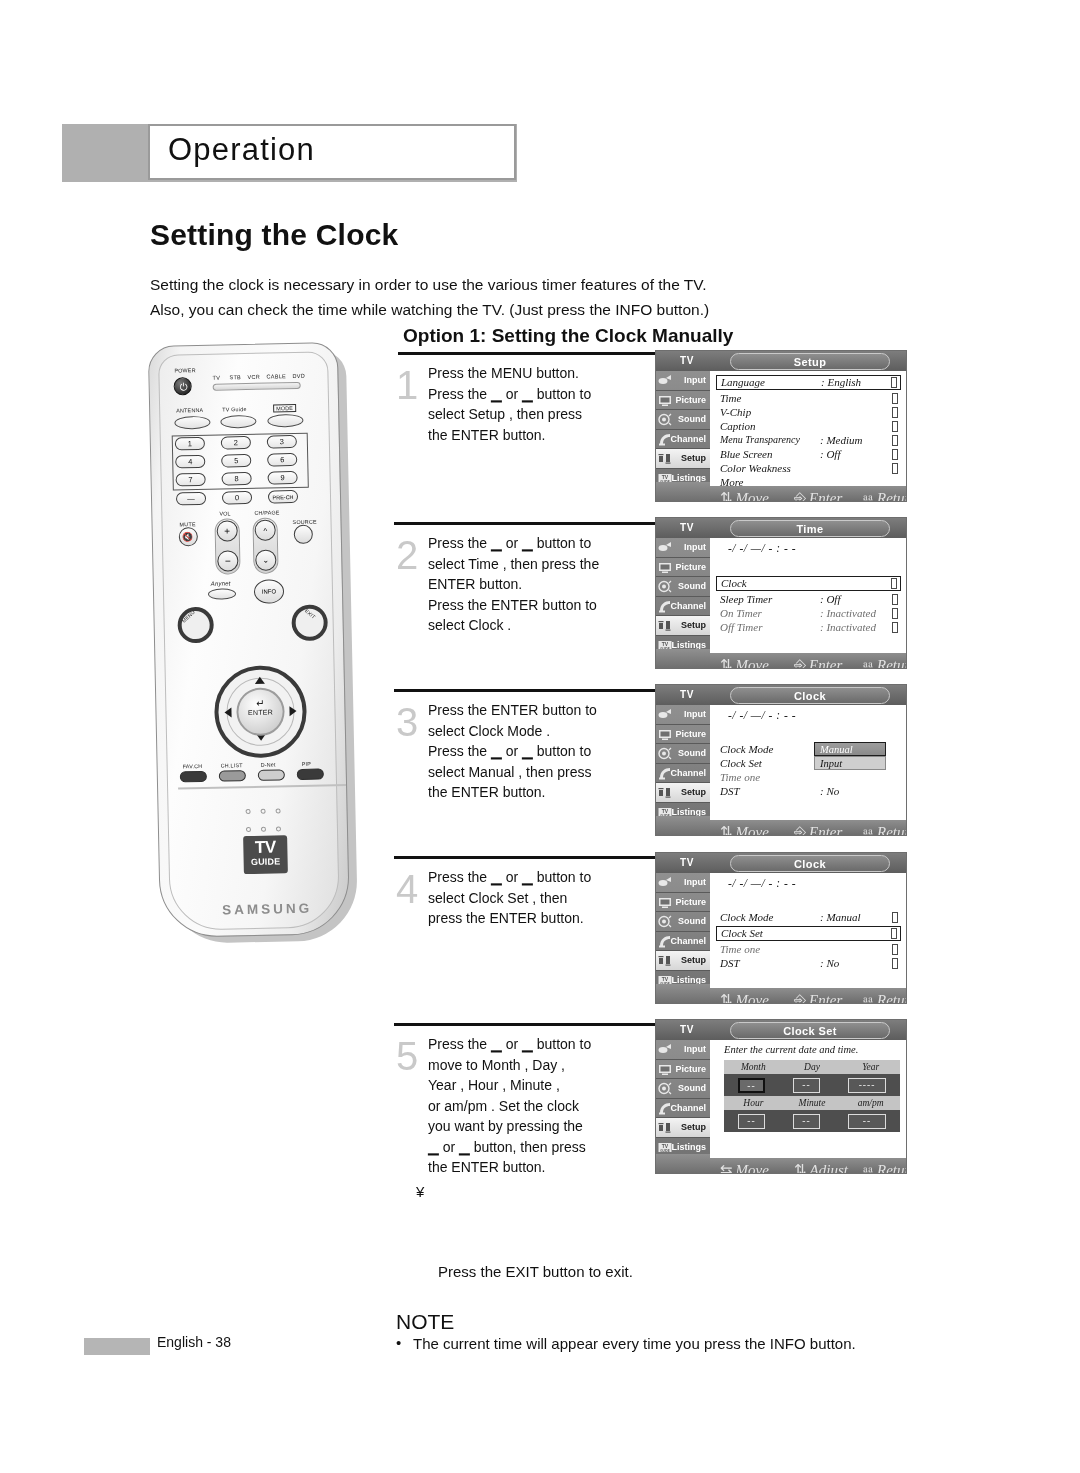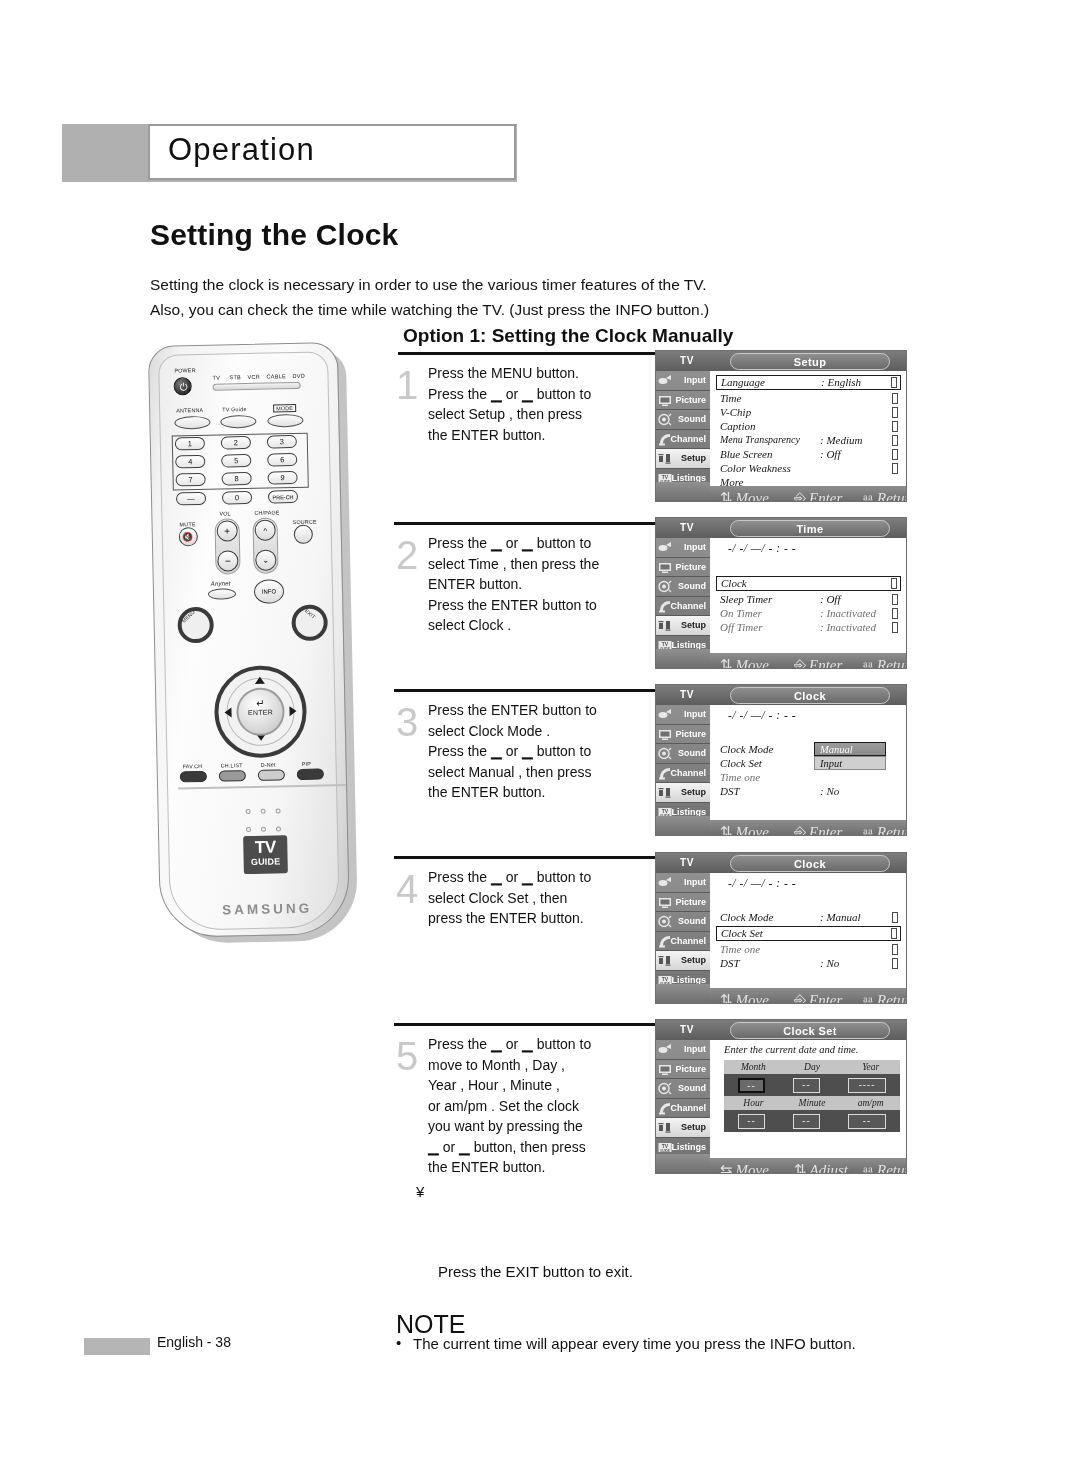--- a/index.html
+++ b/index.html
@@ -35,21 +35,21 @@
   }
   .step-body { margin-left:34px; font-size:14px; line-height:20.5px; color:#111; white-space:pre-line; }
   .step-h { height:167px; }
   .step-h5 { height:auto; min-height:150px; }
 
   .post-note { position:absolute; left:438px; top:1182px; width:275px; font-size:15px; line-height:20.5px; color:#111; }
   .post-note .yen { position:absolute; left:-22px; top:0; font-size:15px; }
   .exit-line { position:absolute; left:438px; top:1263px; font-size:15px; color:#111; }
 
   
-  .note-head { position:absolute; left:396px; top:1310px; font-size:25px; color:#111; }
+  .note-head { position:absolute; left:396px; top:1310px; font-size:21px; color:#111; }
   .note-item { position:absolute; left:396px; top:1335px; width:560px; font-size:15px; color:#111; }
   .note-item .dot { position:absolute; left:0; top:-1px; font-size:15px; }
   .note-item .txt { display:block; margin-left:17px; }
 
   
   .footer-bar { position:absolute; left:84px; top:1338px; width:66px; height:17px; background:#b5b5b5; }
   .footer-text { position:absolute; left:157px; top:1334px; font-size:14px; color:#111; }
 
   
   .remote-wrap { position:absolute; left:150px; top:342px; width:205px; height:600px; }

